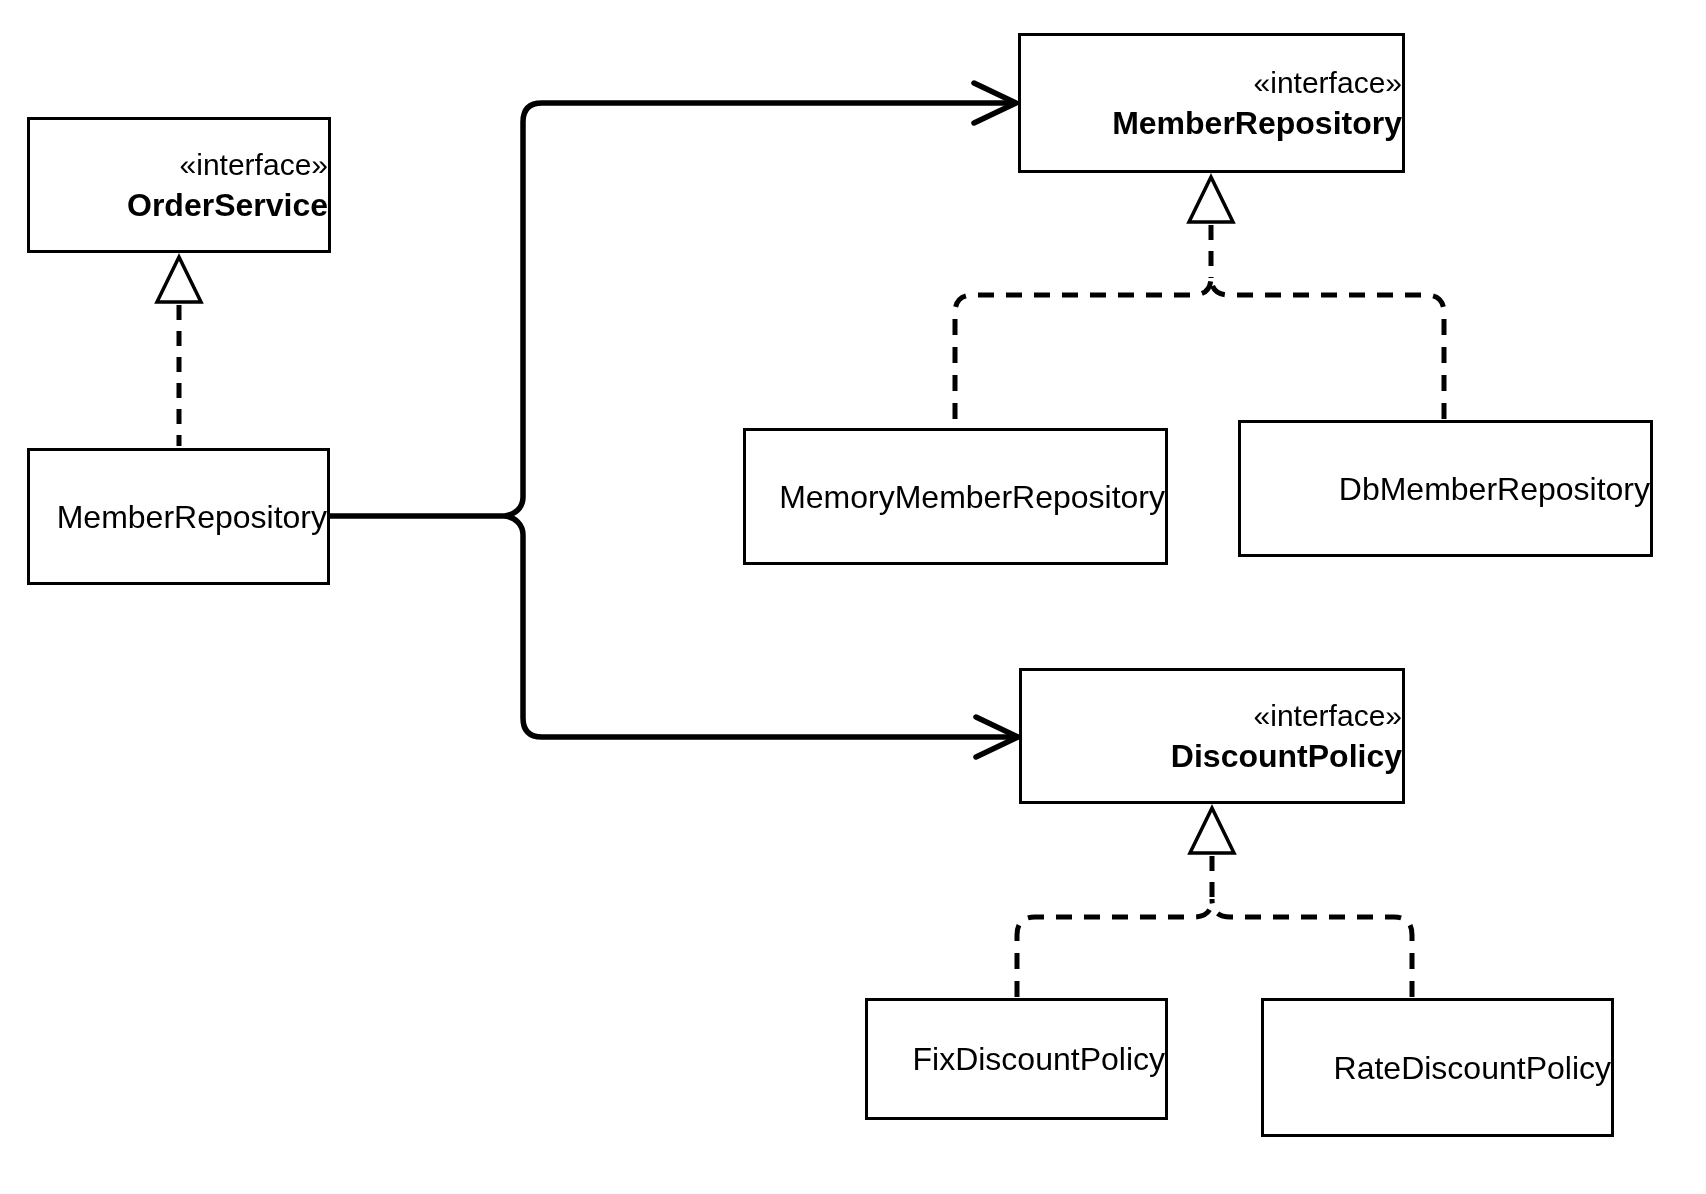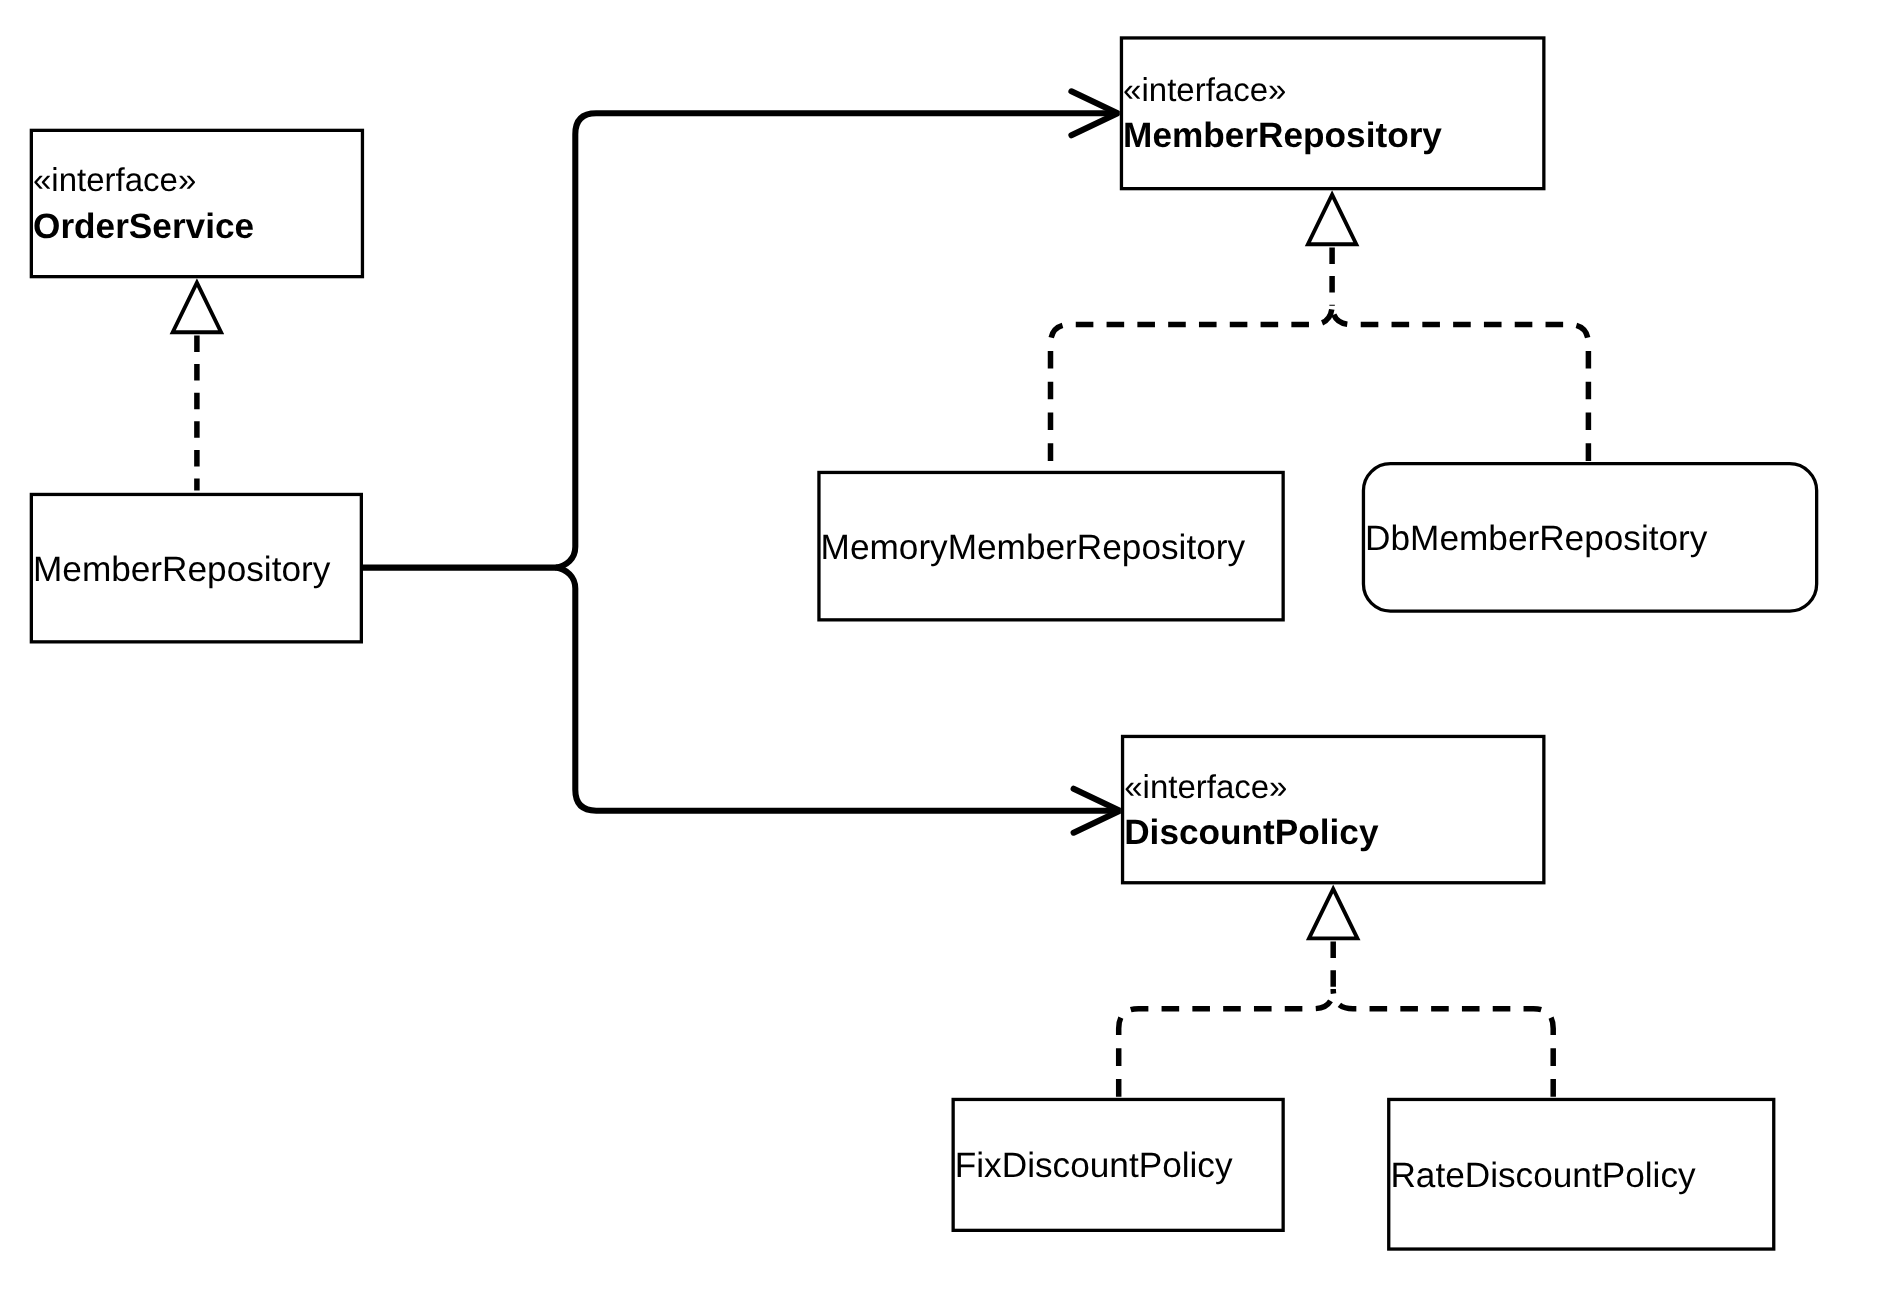--- a/index.html
+++ b/index.html
@@ -23,21 +23,21 @@
     width: 1706px;
     height: 1194px;
   }
   .node {
     position: absolute;
     box-sizing: border-box;
     border: 3px solid #000000;
     background: #ffffff;
     display: flex;
     flex-direction: column;
-    align-items: flex-start;
+    align-items: flex-end;
     justify-content: center;
     text-align: center;
   }
   .node .stereotype {
     font-size: 30px;
     font-weight: 400;
     line-height: 40px;
     white-space: nowrap;
   }
   .node .name {
@@ -50,21 +50,21 @@
   }
   .node.concrete .name {
     font-weight: 400;
   }
 
   
   #node-order-service            { left: 27px;   top: 117px; width: 304px; height: 136px; }
   #node-order-service-impl       { left: 27px;   top: 448px; width: 303px; height: 137px; }
   #node-member-repository        { left: 1018px; top: 33px;  width: 387px; height: 140px; }
   #node-memory-member-repository { left: 743px;  top: 428px; width: 425px; height: 137px; }
-  #node-db-member-repository     { left: 1238px; top: 420px; width: 415px; height: 137px; border-radius: 26px; }
+  #node-db-member-repository     { left: 1238px; top: 420px; width: 415px; height: 137px; }
   #node-discount-policy          { left: 1019px; top: 668px; width: 386px; height: 136px; }
   #node-fix-discount-policy      { left: 865px;  top: 998px; width: 303px; height: 122px; }
   #node-rate-discount-policy     { left: 1261px; top: 998px; width: 353px; height: 139px; }
 </style>
 </head>
 <body>
 
 <div class="canvas">
 
   <svg class="connector-layer" viewBox="0 0 1706 1194" xmlns="http://www.w3.org/2000/svg">

